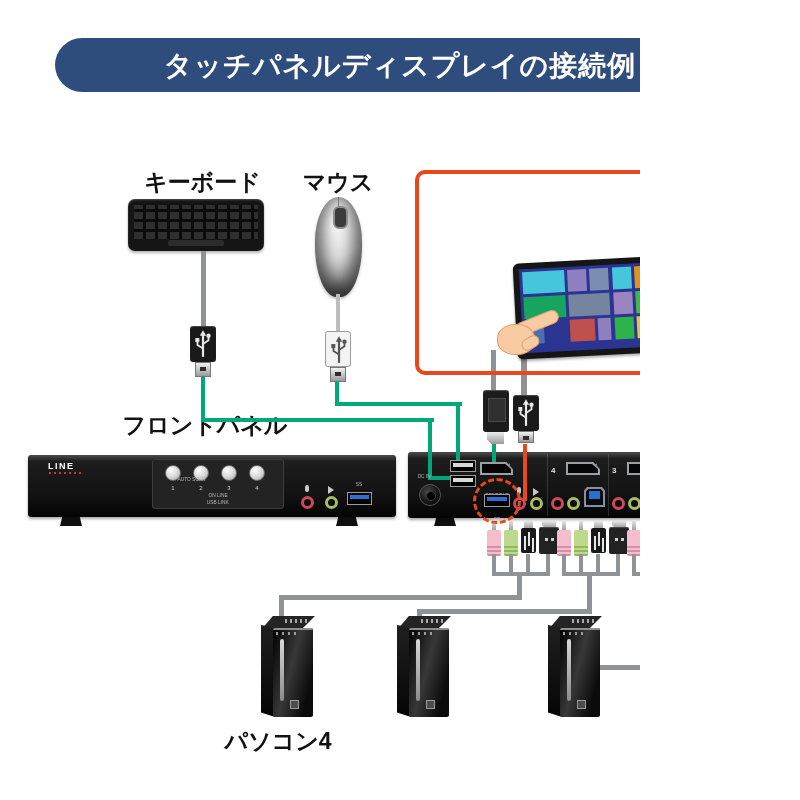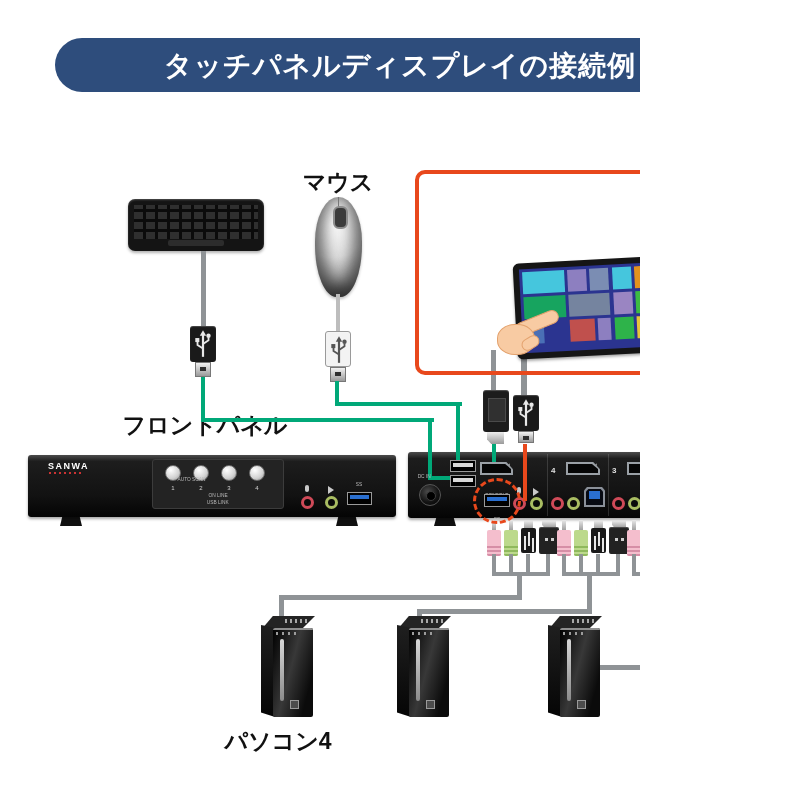--- a/index.html
+++ b/index.html
@@ -130,20 +130,21 @@
 </style>
 </head>
 <body>
 
 <div id="stage">
 
   <div class="banner">
     <span>タッチパネルディスプレイの接続例</span>
   </div>
 
+  <div class="lbl" style="left:130px;top:167px;width:145px;font-size:23px">キーボード</div>
   <div class="kb">
     <div class="kb-keys"></div>
     <div class="kb-space"></div>
   </div>
   <div class="line" style="left:201px;top:251px;width:5px;height:76px"></div>
   <div class="usbm" style="left:190px;top:326px">
     <div class="body">
       <svg class="trident" viewBox="0 0 24 34">
         <path d="M12 31V7" stroke="#e8e8e8" stroke-width="2.4" fill="none"></path>
         <path d="M12 2l-3.5 6h7z" fill="#e8e8e8"></path>
@@ -238,21 +239,21 @@
       </div>
   </div>
   <div class="gline" style="left:492px;top:444px;width:4px;height:25px"></div>
   <div class="oline" style="left:523px;top:444px;width:4px;height:57px"></div>
 
   <div class="lbl" style="left:105px;top:410px;width:200px;font-size:23px">フロントパネル</div>
 
   <div class="panel" style="left:28px;top:455px;width:368px;height:62px"></div>
   <div class="foot" style="left:60px;top:517px;width:22px;height:9px"></div>
   <div class="foot" style="left:336px;top:517px;width:22px;height:9px"></div>
-  <div class="brand">SANWA</div>
+  <div class="brand">LINE</div>
   <div class="branddots"></div>
   <div class="ctrl">
     <div class="pbtn" style="left:12px"></div>
     <div class="pbtn" style="left:40px"></div>
     <div class="pbtn" style="left:68px"></div>
     <div class="pbtn" style="left:96px"></div>
     <div class="pnum" style="left:12px">1</div>
     <div class="pnum" style="left:40px">2</div>
     <div class="pnum" style="left:68px">3</div>
     <div class="pnum" style="left:96px">4</div>

